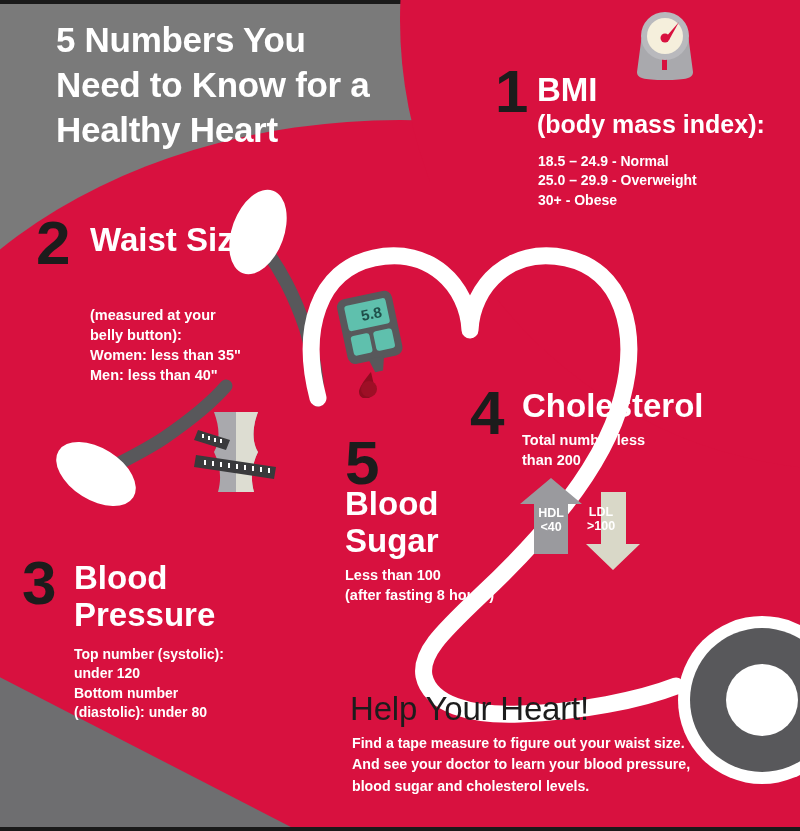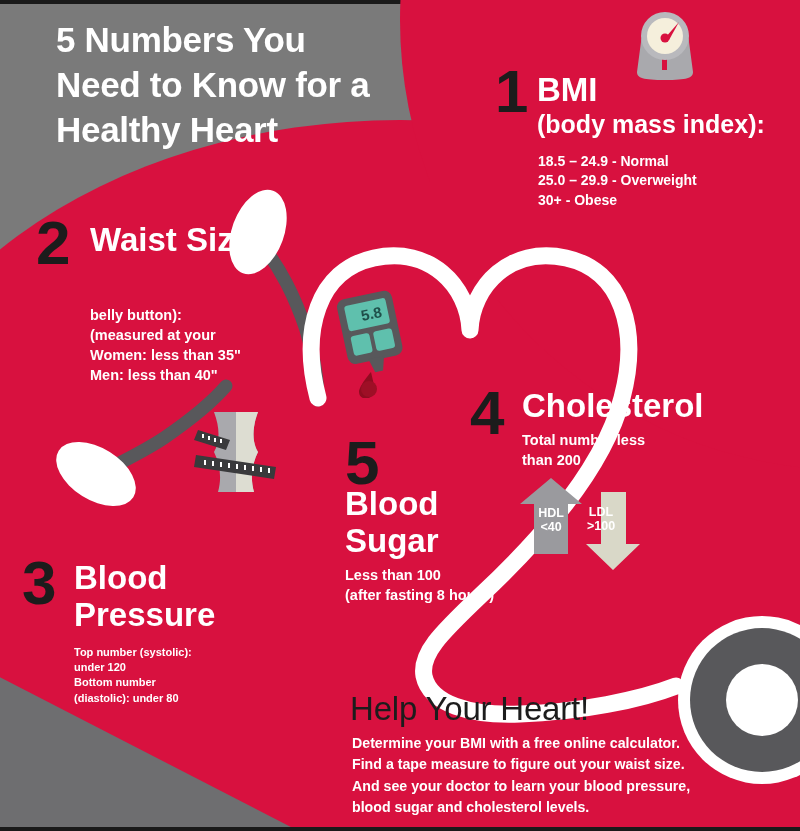--- a/index.html
+++ b/index.html
@@ -68,21 +68,21 @@
   #b1{left:538px;top:152px;font-size:14px;width:250px;}
 
   
   #n2{left:36px;top:212px;font-size:62px;}
   #h2{left:90px;top:222px;font-size:33px;width:180px;}
   #b2{left:90px;top:305px;font-size:14.5px;width:210px;}
 
   
   #n3{left:22px;top:552px;font-size:62px;}
   #h3{left:74px;top:560px;font-size:33px;width:200px;}
-  #b3{left:74px;top:645px;font-size:11px;width:250px;}
+  #b3{left:74px;top:645px;font-size:14px;width:250px;}
 
   
   #n4{left:470px;top:382px;font-size:62px;}
   #h4{left:522px;top:388px;font-size:33px;width:260px;}
   #b4{left:522px;top:430px;font-size:14.5px;width:190px;}
 
   
   #n5{left:345px;top:432px;font-size:62px;}
   #h5{left:345px;top:486px;font-size:33px;width:160px;}
   #b5{left:345px;top:565px;font-size:14.5px;width:220px;}
@@ -178,22 +178,22 @@
     <rect x="37" y="40" width="5" height="22" fill="#d8113f"></rect>
     <circle cx="40" cy="28" r="24" fill="#b9b9bd"></circle>
     <circle cx="40" cy="28" r="18" fill="#f5efdc"></circle>
     <path d="M40,30 L54,14 L44,32 Z" fill="#d8113f"></path>
     <circle cx="40" cy="30" r="4.5" fill="#d8113f"></circle>
   </svg>
 
   <div class="num" id="n2">2</div>
   <div class="hdg" id="h2">Waist Size</div>
   <div class="body" id="b2">
+    <div>(measured at your</div>
     <div>belly button):</div>
-    <div>(measured at your</div>
     <div>Women: less than 35"</div>
     <div>Men: less than 40"</div>
   </div>
 
   <svg id="torso" viewBox="0 0 88 80">
     <path d="M22,0 C28,16 28,30 22,40 C28,52 30,66 26,80 L62,80 C58,66 60,52 66,40 C60,30 60,16 66,0 Z" fill="#a9a9ad"></path>
     <path d="M44,0 L44,80 L62,80 C58,66 60,52 66,40 C60,30 60,16 66,0 Z" fill="#ddddd2"></path>
     <g fill="#3a3a3c">
       <path d="M6,18 L38,28 L34,38 L2,28 Z"></path>
       <path d="M4,43 L84,55 L82,67 L2,55 Z"></path>
@@ -264,20 +264,19 @@
         <path d="M28,70 L44,70 L40,84 L32,84 Z" fill="#58585b"></path>
       </g>
       <path d="M36,84 C36,84 24,98 24,104 C24,109 29,112 34,110 C39,108 41,102 39,97 Z" fill="#8f0c20"></path>
       <circle cx="34" cy="101" r="8" fill="#9e0f26"></circle>
     </svg>
     <div class="val">5.8</div>
   </div>
 
   <div id="fhead">Help Your Heart!</div>
   <div id="fbody">
-    <div>Determine your BMI with a free online calculator.</div>
     <div>Find a tape measure to figure out your waist size.</div>
     <div>And see your doctor to learn your blood pressure,</div>
     <div>blood sugar and cholesterol levels.</div>
   </div>
 
   <div id="bottom-black"></div>
 </div>
 
 </body></html>

